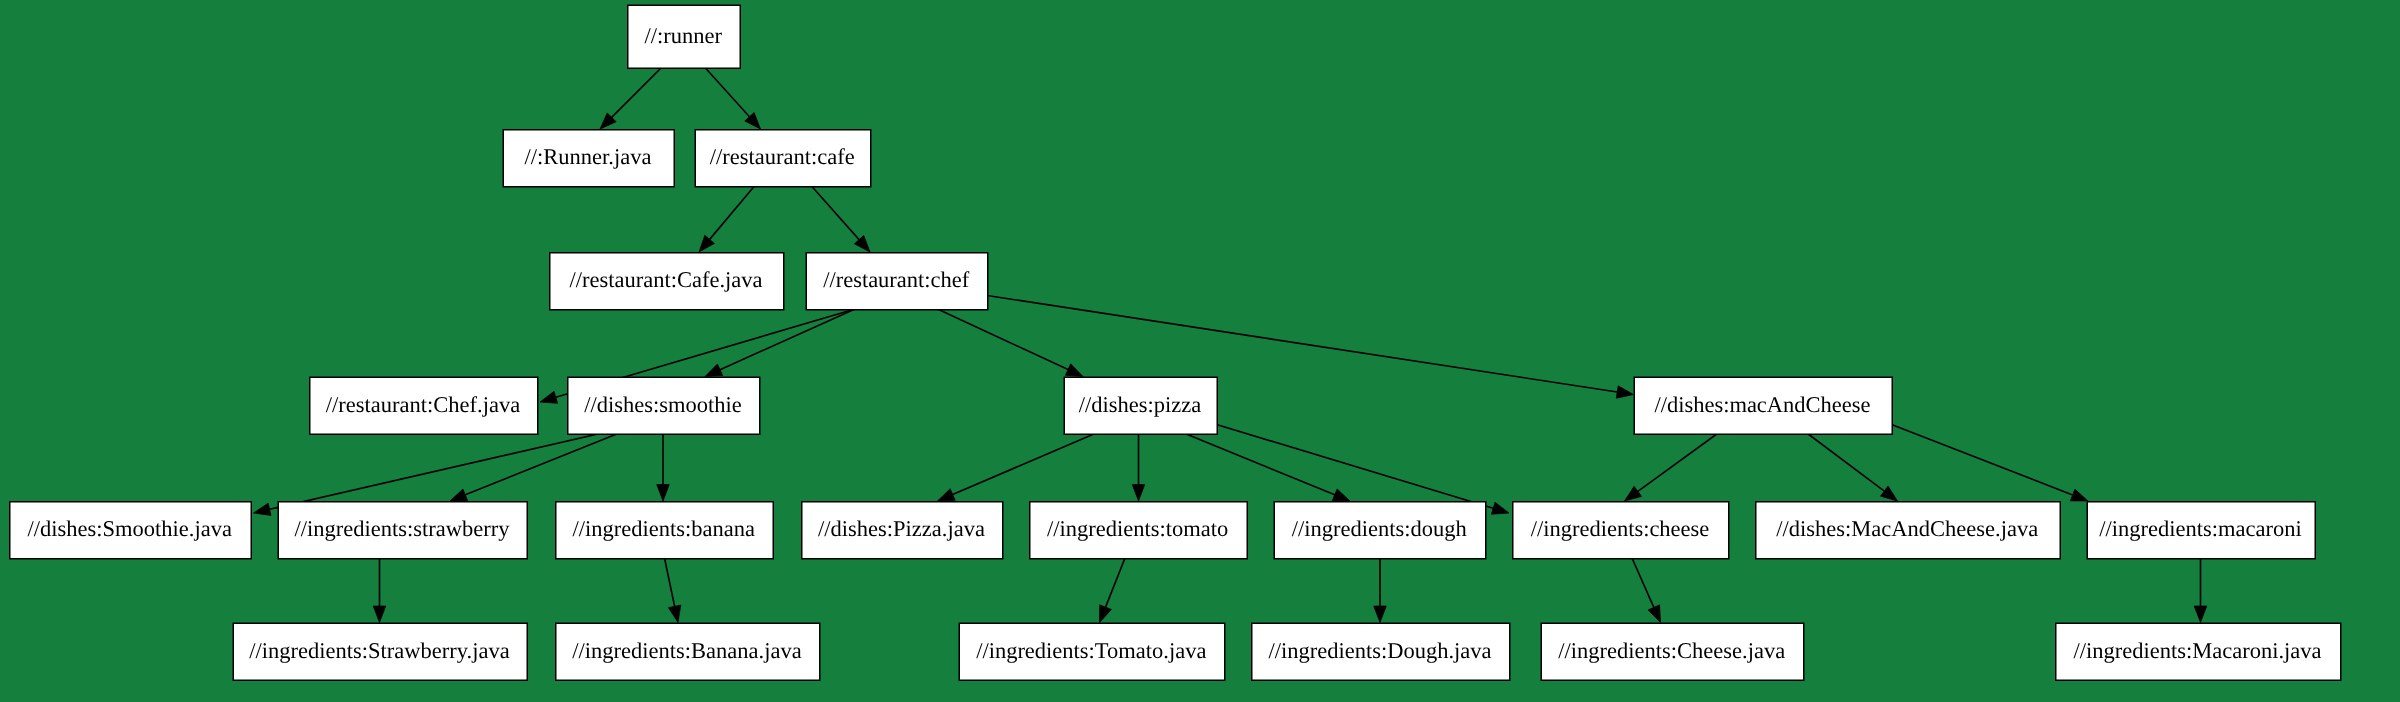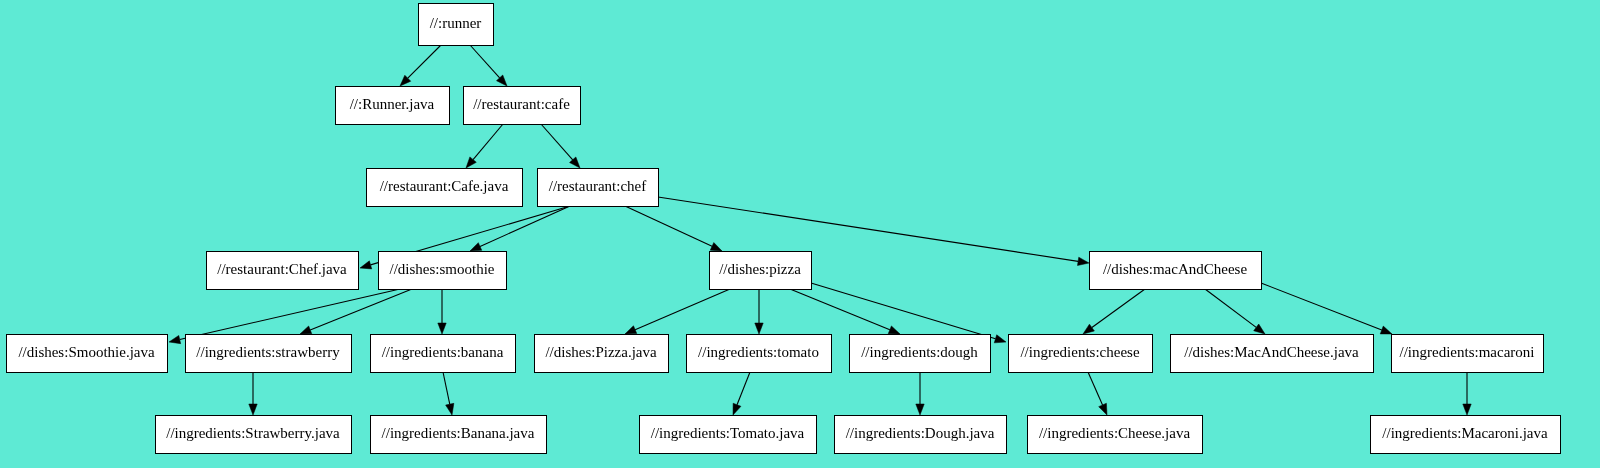--- a/index.html
+++ b/index.html
@@ -5,21 +5,21 @@
 <style>
   html, body {
     margin: 0;
     padding: 0;
     background: #ffffff;
   }
   #graph-root {
     position: relative;
     width: 1600px;
     height: 468px;
-    background: #5eead4;
+    background: #15803d;
     overflow: hidden;
     font-family: "Liberation Serif", "DejaVu Serif", serif;
     text-decoration: underline;
   }
   #graph-svg {
     position: absolute;
     left: 0;
     top: 0;
     width: 1600px;
     height: 468px;

